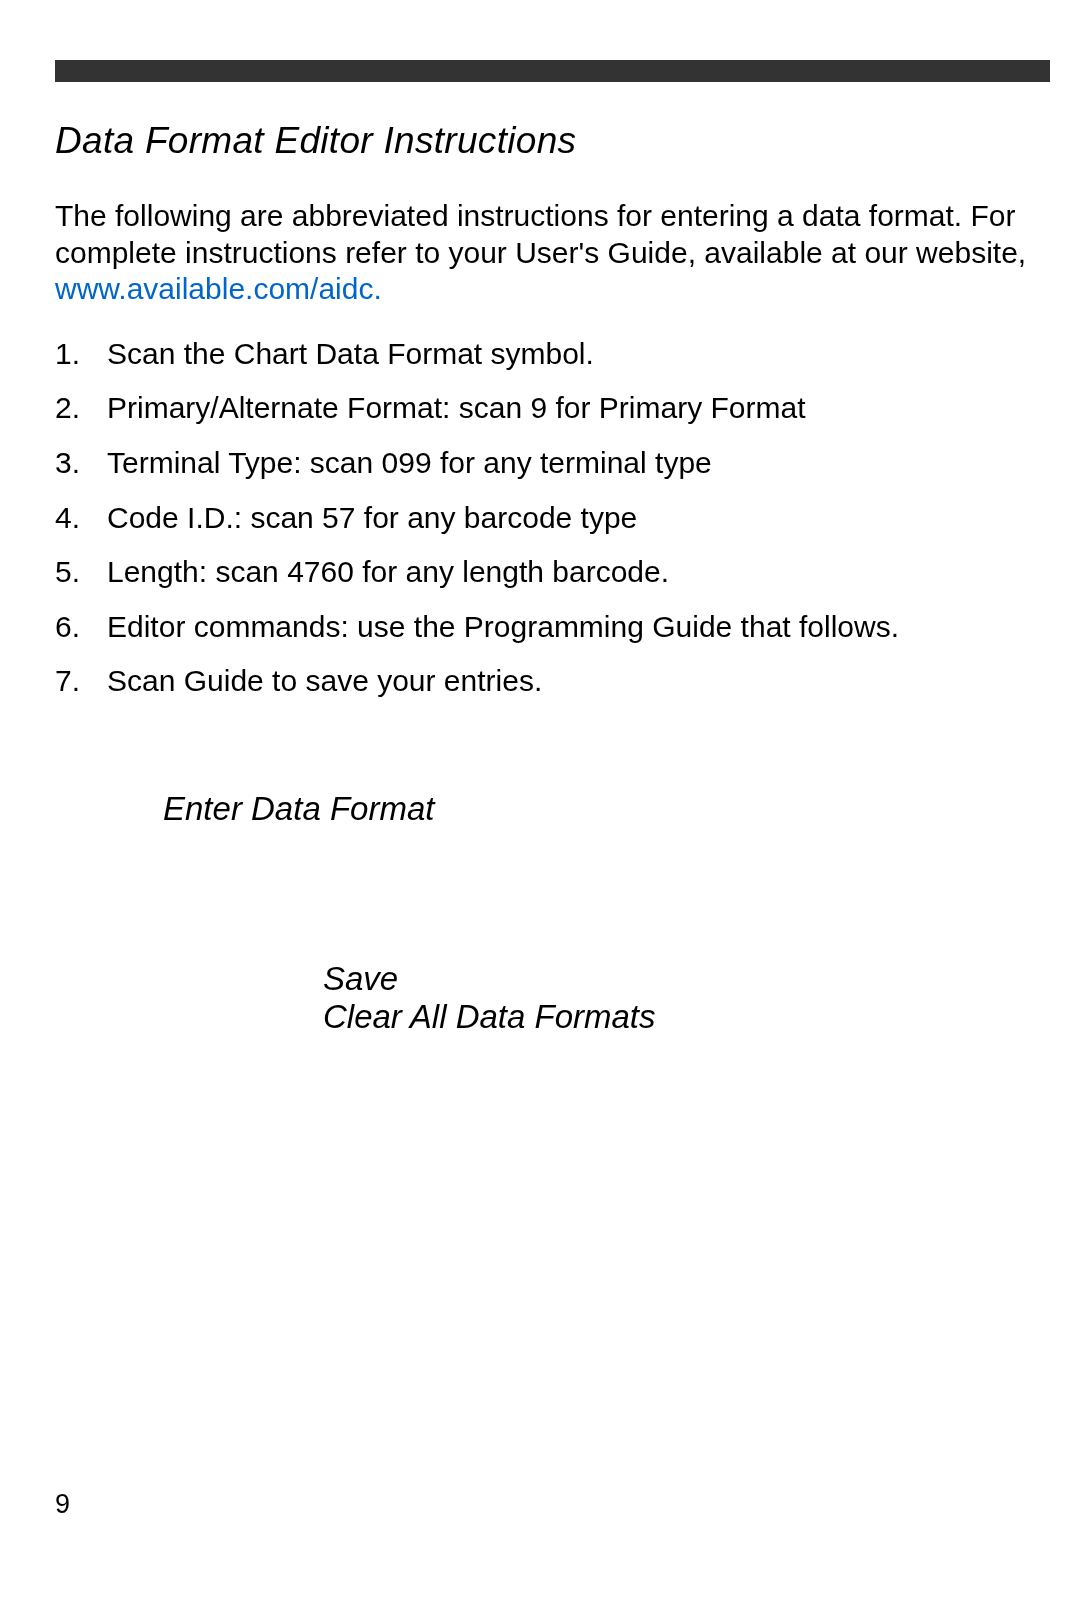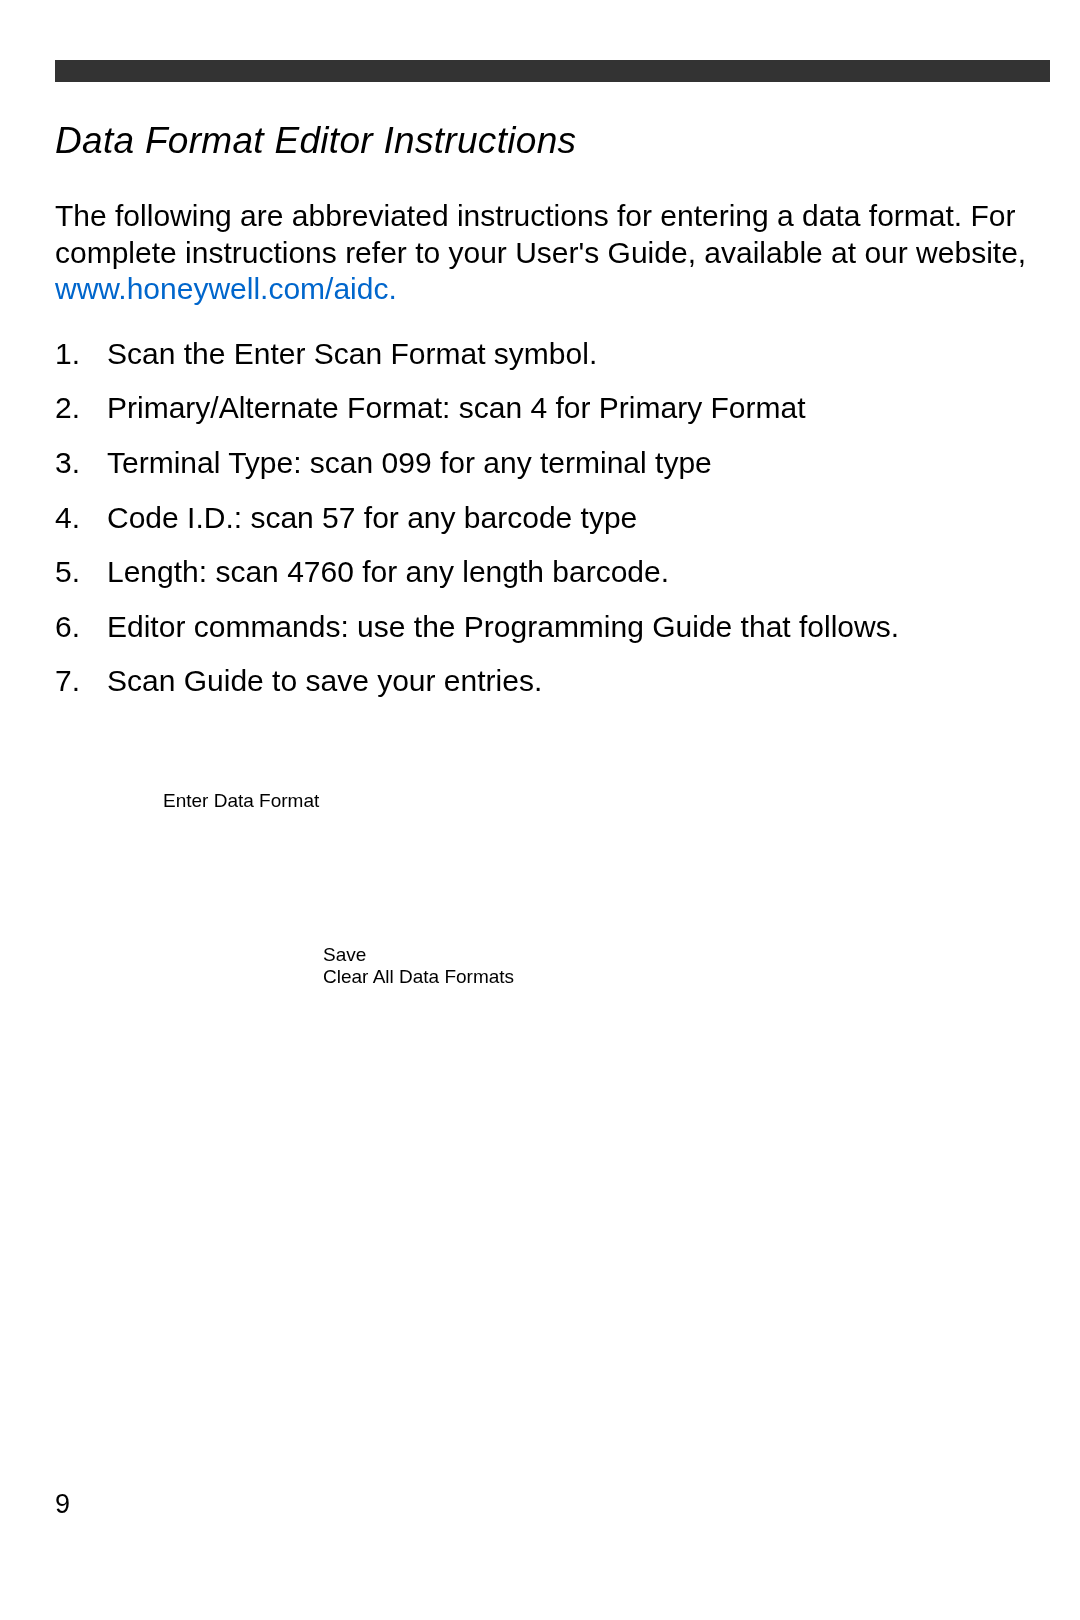--- a/index.html
+++ b/index.html
@@ -57,23 +57,24 @@
     .instruction-list li::before {
       content: counter(item) ".";
       position: absolute;
       left: 0;
       top: 0;
     }
     .barcode-labels {
       margin-top: 90px;
     }
     .barcode-label {
-      font-size: 19px;
+      font-size: 33px;
       color: #000000;
       margin-bottom: 132px;
+      font-style: italic;
     }
     .barcode-label.label-1 {
       margin-left: 108px;
     }
     .barcode-label.label-2 {
       margin-left: 268px;
     }
     .barcode-label.label-3 {
       margin-left: 268px;
       margin-bottom: 0;
@@ -88,26 +89,26 @@
   </style>
 </head>
 <body>
 
 <div class="page-container">
   <div class="header-bar"></div>
 
   <h1 class="section-title">Data Format Editor Instructions</h1>
 
   <p class="intro-text">
-    <span>The following are abbreviated instructions for entering a data format.  For complete instructions refer to your User's Guide, available at our website, </span><a class="website-link">www.honeywell.com/aidc.</a>
+    <span>The following are abbreviated instructions for entering a data format.  For complete instructions refer to your User's Guide, available at our website, </span><a class="website-link">www.available.com/aidc.</a>
   </p>
 
   <ol class="instruction-list">
-    <li>Scan the Enter Scan Format symbol.</li>
-    <li>Primary/Alternate Format: scan 4 for Primary Format</li>
+    <li>Scan the Chart Data Format symbol.</li>
+    <li>Primary/Alternate Format: scan 9 for Primary Format</li>
     <li>Terminal Type: scan 099 for any terminal type</li>
     <li>Code I.D.: scan 57 for any barcode type</li>
     <li>Length: scan 4760 for any length barcode.</li>
     <li>Editor commands: use the Programming Guide that follows.</li>
     <li>Scan Guide to save your entries.</li>
   </ol>
 
   <div class="barcode-labels">
     <div class="barcode-label label-1">Enter Data Format</div>
     <div class="barcode-label label-3">Save</div>

